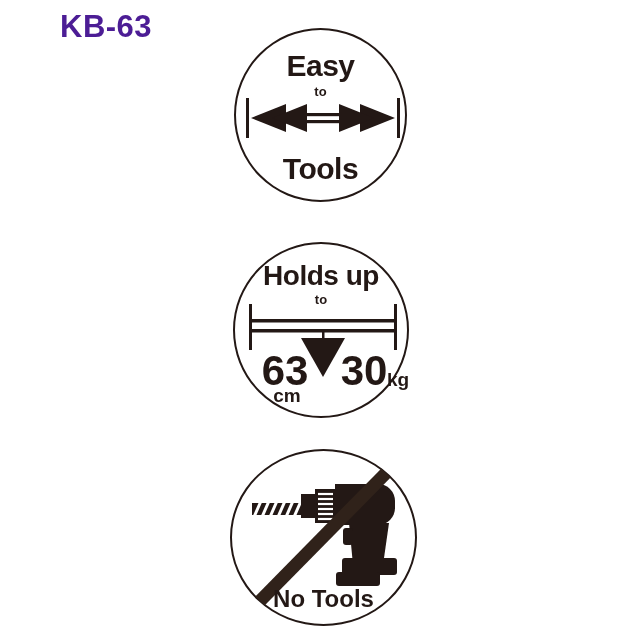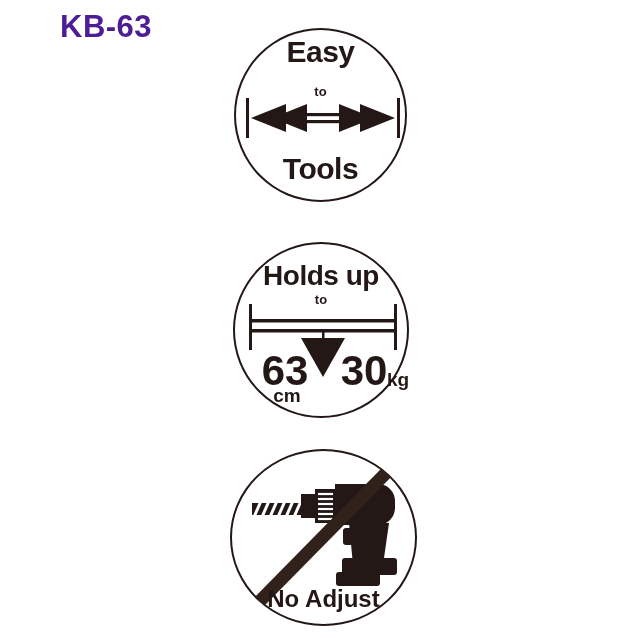--- a/index.html
+++ b/index.html
@@ -24,21 +24,21 @@
   .icon-svg{position:absolute;display:block;}
   .num{position:absolute;font-size:42px;font-weight:bold;line-height:1;transform:translateX(-50%);}
   .unit{position:absolute;font-size:19px;font-weight:bold;line-height:1;transform:translateX(-50%);}
 </style>
 </head>
 <body>
 
 <div class="product-code">KB-63</div>
 
 <div class="badge badge-adjust">
-  <div class="ctext big-word" style="top:7px;">Easy</div>
+  <div class="ctext big-word" style="top:21px;">Easy</div>
   <div class="ctext small-word" style="top:55px;">to</div>
   <svg class="icon-svg" style="left:8px;top:67px;" width="158" height="44" viewBox="0 0 158 44">
     <g fill="#231815">
       <rect x="2" y="1" width="3" height="40"></rect>
       <rect x="153" y="1" width="3" height="40"></rect>
       <rect x="38" y="16" width="82" height="3.2"></rect>
       <rect x="38" y="23" width="82" height="3.2"></rect>
       <polygon points="7,21 42,7 42,35"></polygon>
       <polygon points="28,21 63,7 63,35"></polygon>
       <polygon points="151,21 116,7 116,35"></polygon>
@@ -91,14 +91,14 @@
       </g>
       <rect x="103" y="33" width="60" height="41" rx="17"></rect>
       <rect x="103" y="33" width="28" height="41"></rect>
       <polygon points="117,72 157,72 151,114 121,114"></polygon>
       <rect x="111" y="77" width="10" height="17" rx="3"></rect>
       <rect x="110" y="107" width="55" height="17" rx="3"></rect>
       <rect x="104" y="121" width="44" height="14" rx="3"></rect>
     </g>
     <line x1="28" y1="150" x2="154" y2="22" stroke="#30221a" stroke-width="13"></line>
   </svg>
-  <div class="ctext" style="top:136px;font-size:24px;font-weight:bold;">No Adjust</div>
+  <div class="ctext" style="top:136px;font-size:24px;font-weight:bold;">No Tools</div>
 </div>
 
 </body></html>

